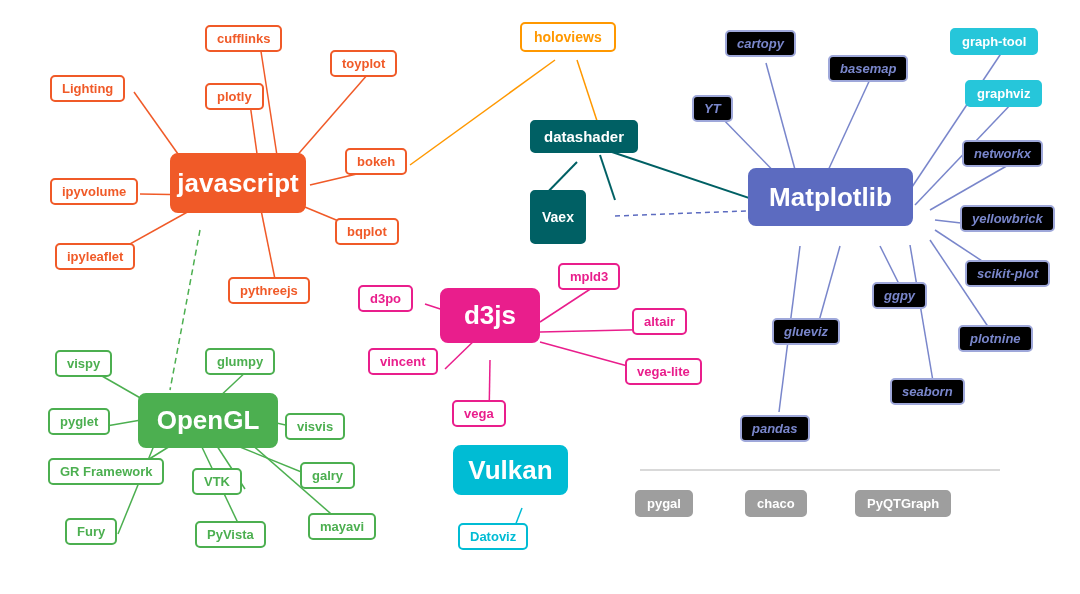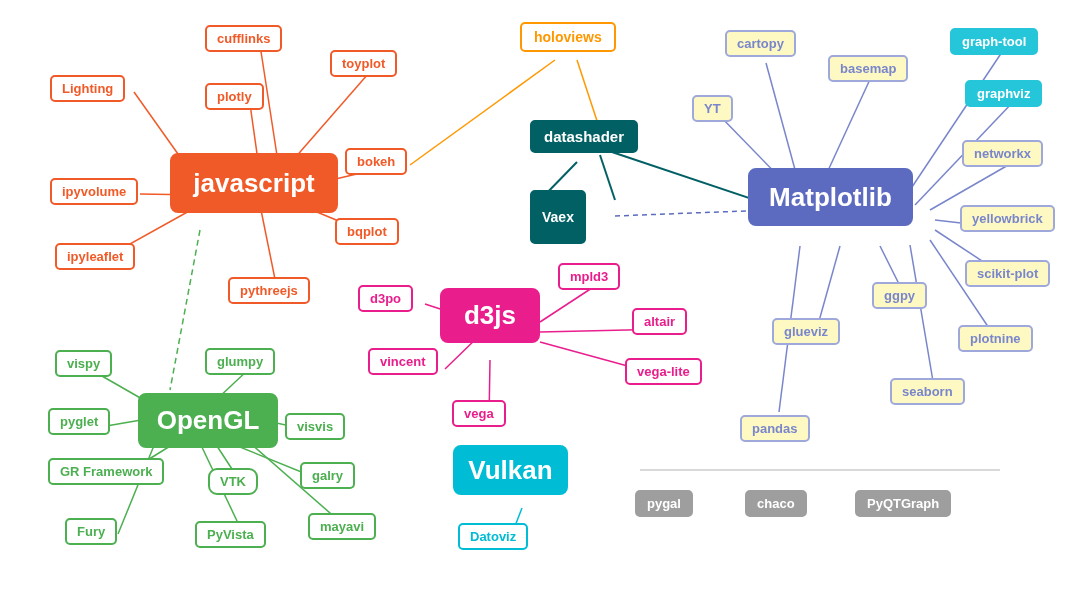--- a/index.html
+++ b/index.html
@@ -54,21 +54,21 @@
     .d3-hub { background: #e91e8c; color: #fff; border-color: #e91e8c; }
     .d3-child { background: #fff; color: #e91e8c; border-color: #e91e8c; }
     
     .vk-hub { background: #00bcd4; color: #fff; border-color: #00bcd4; }
     .vk-child { background: #fff; color: #00bcd4; border-color: #00bcd4; }
     
     .gl-hub { background: #4caf50; color: #fff; border-color: #4caf50; }
     .gl-child { background: #fff; color: #4caf50; border-color: #4caf50; }
     
     .mpl-hub { background: #5c6bc0; color: #fff; border-color: #5c6bc0; }
-    .mpl-child { background: #fef9c3; color: #7986cb; border-color: #9fa8da; }
+    .mpl-child { background: #000000; color: #7986cb; border-color: #9fa8da; font-style: italic; }
     
     .ds-hub { background: #006064; color: #fff; border-color: #006064; }
     
     .hv-node { background: #fff; color: #ff9800; border-color: #ff9800; }
     
     .gray-node { background: #9e9e9e; color: #fff; border-color: #9e9e9e; }
     
     .teal-node { background: #26c6da; color: #fff; border-color: #26c6da; }
   </style>
 </head>
@@ -142,21 +142,21 @@
     <g stroke="#ff9800" stroke-width="1.5" fill="none">
       <line x1="577" y1="60" x2="600" y2="130"></line>
       <line x1="555" y1="60" x2="410" y2="165"></line>
     </g>
 
     <line x1="615" y1="216" x2="770" y2="210" stroke="#5c6bc0" stroke-width="1.5" stroke-dasharray="5,4" fill="none"></line>
 
     <line x1="640" y1="470" x2="1000" y2="470" stroke="#ccc" stroke-width="1.5"></line>
   </svg>
 
-  <div class="node node-large js-hub" style="left:170px;top:153px;width:168px;height:60px;">
+  <div class="node node-large js-hub" style="left:170px;top:153px;width:136px;height:60px;">
     <span>javascript</span>
   </div>
 
   <div class="node node-small js-child" style="left:205px;top:25px;">
     <span>cufflinks</span>
   </div>
   <div class="node node-small js-child" style="left:205px;top:83px;">
     <span>plotly</span>
   </div>
   <div class="node node-small js-child" style="left:330px;top:50px;">
@@ -269,21 +269,21 @@
   </div>
   <div class="node node-small gl-child" style="left:205px;top:348px;">
     <span>glumpy</span>
   </div>
   <div class="node node-small gl-child" style="left:48px;top:408px;">
     <span>pyglet</span>
   </div>
   <div class="node node-small gl-child" style="left:285px;top:413px;">
     <span>visvis</span>
   </div>
-  <div class="node node-small gl-child" style="left:208px;top:468px;border-radius:9px;">
+  <div class="node node-small gl-child" style="left:192px;top:468px;">
     <span>VTK</span>
   </div>
   <div class="node node-small gl-child" style="left:300px;top:462px;">
     <span>galry</span>
   </div>
   <div class="node node-small gl-child" style="left:48px;top:458px;">
     <span>GR Framework</span>
   </div>
   <div class="node node-small gl-child" style="left:65px;top:518px;">
     <span>Fury</span>

